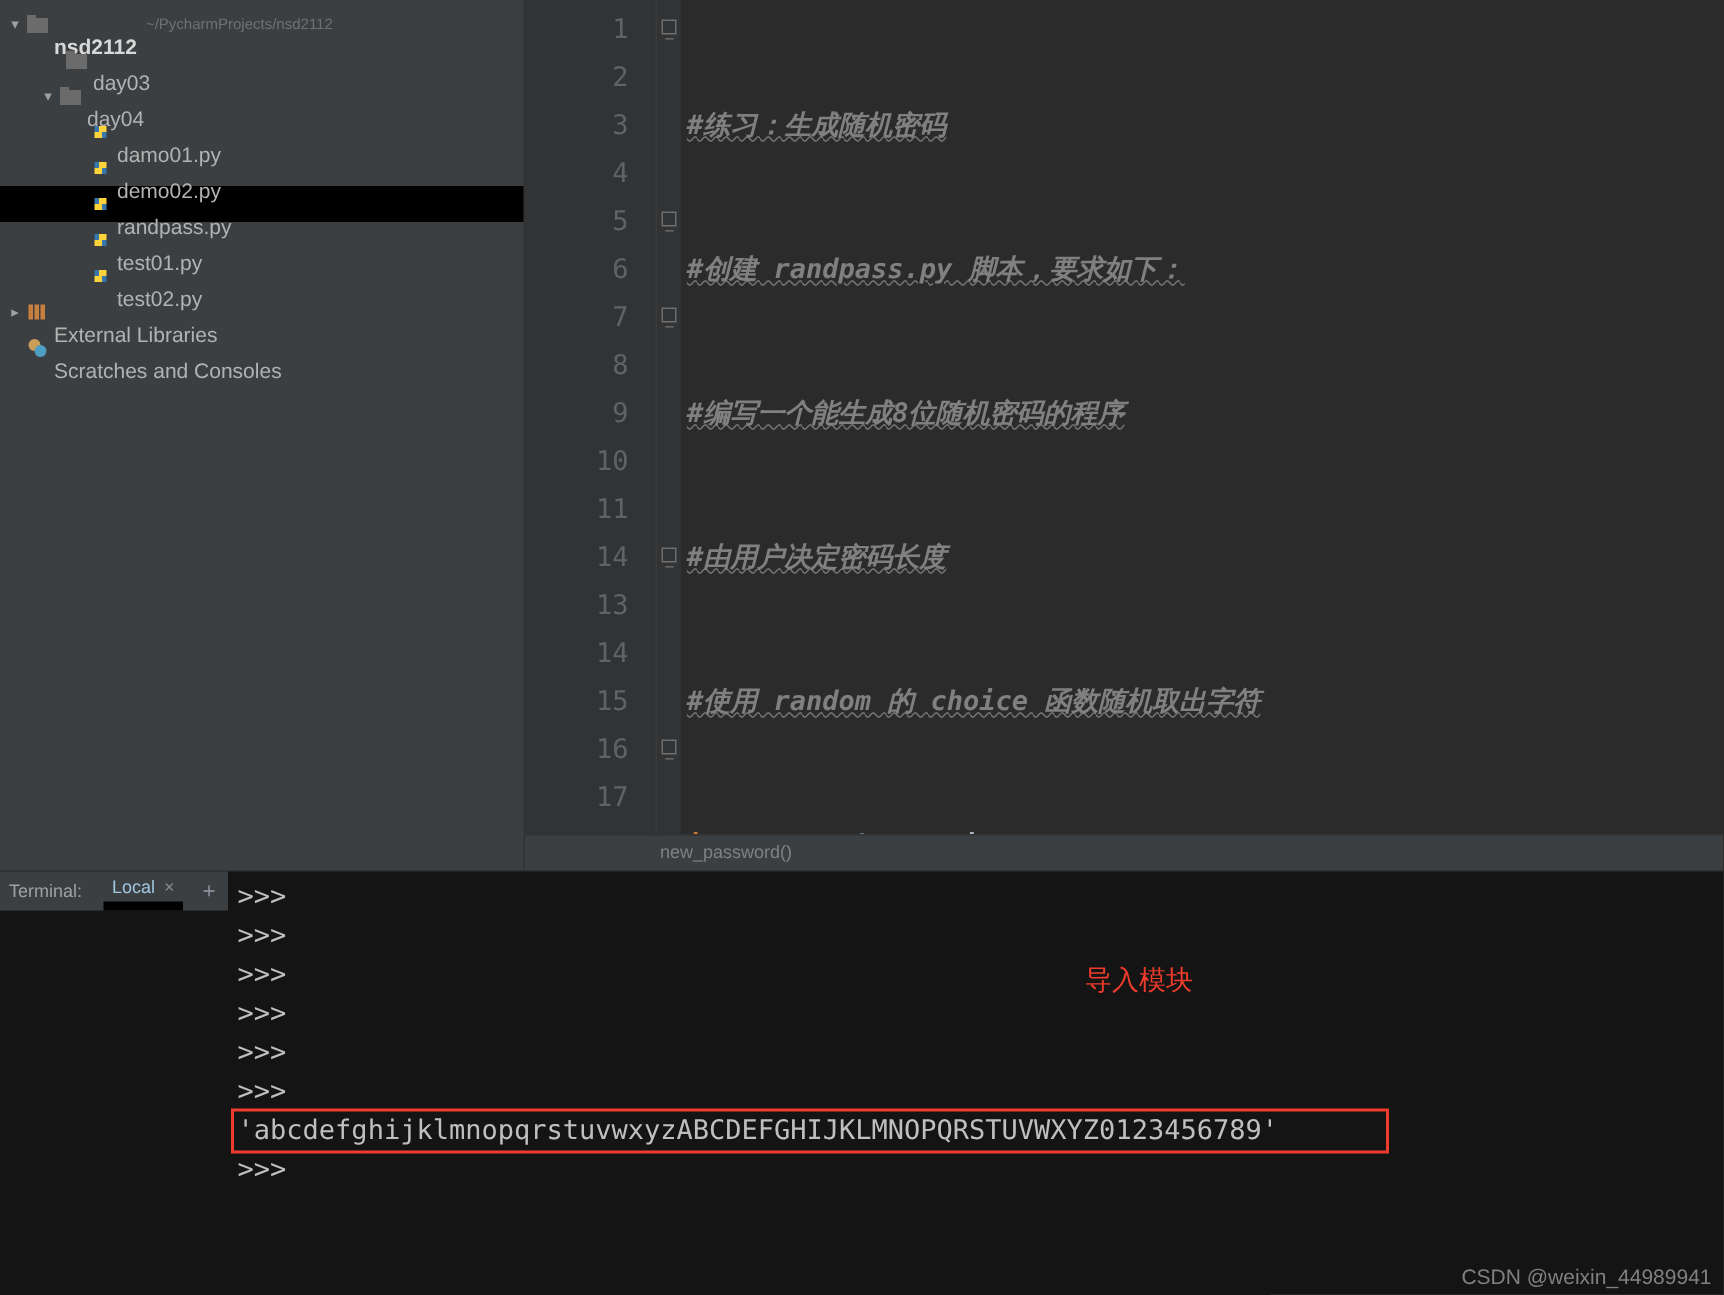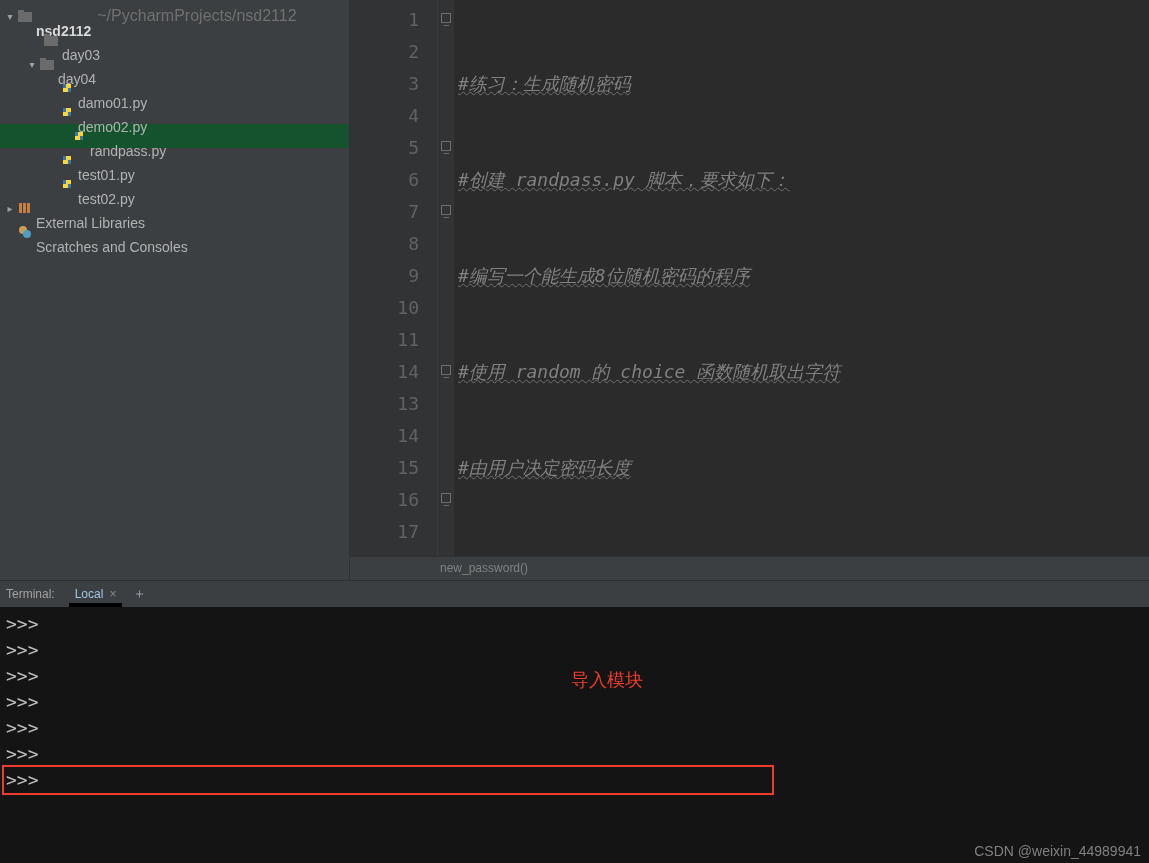--- a/index.html
+++ b/index.html
@@ -31,21 +31,21 @@
   }
   .tree { padding-top:4px; }
   .tree-row {
     display:flex;
     align-items:center;
     height:24px;
     padding-left:0;
     cursor:pointer;
     white-space:nowrap;
   }
-  .tree-row.selected { background:#14532d;padding-left:12px; }
+  .tree-row.selected { background:#000000; }
   .tree-row .indent { display:inline-block; }
   .tree-arrow {
     width:12px;
     display:inline-flex;
     justify-content:center;
     color:#a0a0a0;
     font-size:10px;
   }
   .tree-icon {
     width:14px; height:14px;
@@ -53,21 +53,21 @@
     display:inline-flex;
     align-items:center;
     justify-content:center;
     font-size:11px;
   }
   .icon-folder { color:#b0b0b0; }
   .icon-py { color:#d0d070; position:relative; }
   .icon-py svg { display:block; }
   .tree-label { color:#b2b2b2;margin-top:30px; }
   .tree-label.bold { color:#d8d8d8; font-weight:bold; }
-  .tree-path { color:#707070; margin-left:6px; font-size:16px; }
+  .tree-path { color:#707070; margin-left:6px; font-size:10px; }
 
   
   .editor-area {
     flex:1;
     display:flex;
     flex-direction:column;
     background:#2b2b2b;
   }
   .editor-body {
     flex:1;
@@ -108,20 +108,21 @@
     position:absolute;
     top:-4px; left:1px;
     color:#6e6e6e;
     font-size:11px;
   }
   .code {
     flex:1;
     padding:4px 0 0 4px;
     white-space:pre;
     position:relative;
+    font-weight:bold;
   }
   .code-line { height:32px; position:relative; }
   .tok-comment { color:#808080; font-style:italic; }
   .tok-kw      { color:#cc7832; }
   .tok-wavy    {
     text-decoration: underline wavy #707070;
     text-decoration-thickness:1px;
   }
   .red-box {
     position:absolute;
@@ -136,41 +137,41 @@
     font-size:12px;
     padding:4px 0 0 90px;
   }
 
   
   .term-panel {
     height:282px;
     background:#141414;
     color:#bfbfbf;
     display:flex;
-    flex-direction:column;
+    flex-direction:row;
     font-family:Consolas,monospace;
     font-size:18px;
     position:relative;
   }
   .term-tabs {
     height:26px;
     background:#3c3f41;
     display:flex;
     align-items:center;
     padding:0 6px;
     font-family:"Segoe UI",sans-serif;
     font-size:12px;
     color:#a0a0a0;
   }
   .term-label { margin-right:14px; }
   .term-tab {
-    display:flex; align-items:flex-end;
+    display:flex; align-items:center;
     padding:2px 6px;
     color:#a0c8e0;
-    border-bottom:4px solid #000000;
+    border-bottom:6px solid #000000;
     height:26px;
   }
   .term-tab .x { margin-left:6px; color:#888; font-size:12px; }
   .term-add { margin-left:10px; color:#99a; font-size:14px; }
   .term-body {
     flex:1;
     padding:4px 6px;
     line-height:26px;
     position:relative;
   }
@@ -356,22 +357,22 @@
         <div>
             <span class="fold-mark"></span>
           </div>
         <div></div>
       </div>
 
       <div class="code">
         <div class="code-line"><span class="tok-comment tok-wavy">#练习：生成随机密码</span></div>
         <div class="code-line"><span class="tok-comment tok-wavy">#创建 randpass.py 脚本，要求如下：</span></div>
         <div class="code-line"><span class="tok-comment tok-wavy">#编写一个能生成8位随机密码的程序</span></div>
+        <div class="code-line"><span class="tok-comment tok-wavy">#由用户决定密码长度</span></div>
         <div class="code-line"><span class="tok-comment tok-wavy">#使用 random 的 choice 函数随机取出字符</span></div>
-        <div class="code-line"><span class="tok-comment tok-wavy">#由用户决定密码长度</span></div>
         <div class="code-line"><span class="tok-kw">import</span><span> random</span><span class="tok-wavy">,</span><span>string</span></div>
         
         
         
         
         
         
         
         
         
@@ -395,20 +396,21 @@
     <span class="term-add">＋</span>
   </div>
   <div class="term-body">
     <div>&gt;&gt;&gt;</div>
     <div>&gt;&gt;&gt;</div>
     <div>&gt;&gt;&gt;</div>
     <div>&gt;&gt;&gt;</div>
     <div>&gt;&gt;&gt;</div>
     <div>&gt;&gt;&gt;</div>
     <div style="position:relative">
+      <span>'abcdefghijklmnopqrstuvwxyzABCDEFGHIJKLMNOPQRSTUVWXYZ0123456789'</span>
       <div class="red-box" style="left:-4px; top:-2px; width:772px; height:30px;"></div>
     </div>
     <div>&gt;&gt;&gt;</div>
 
     <div class="annot" style="left:571px; top:60px;">导入模块</div>
   </div>
 </div>
 
 <div class="watermark">CSDN @weixin_44989941</div>
 

